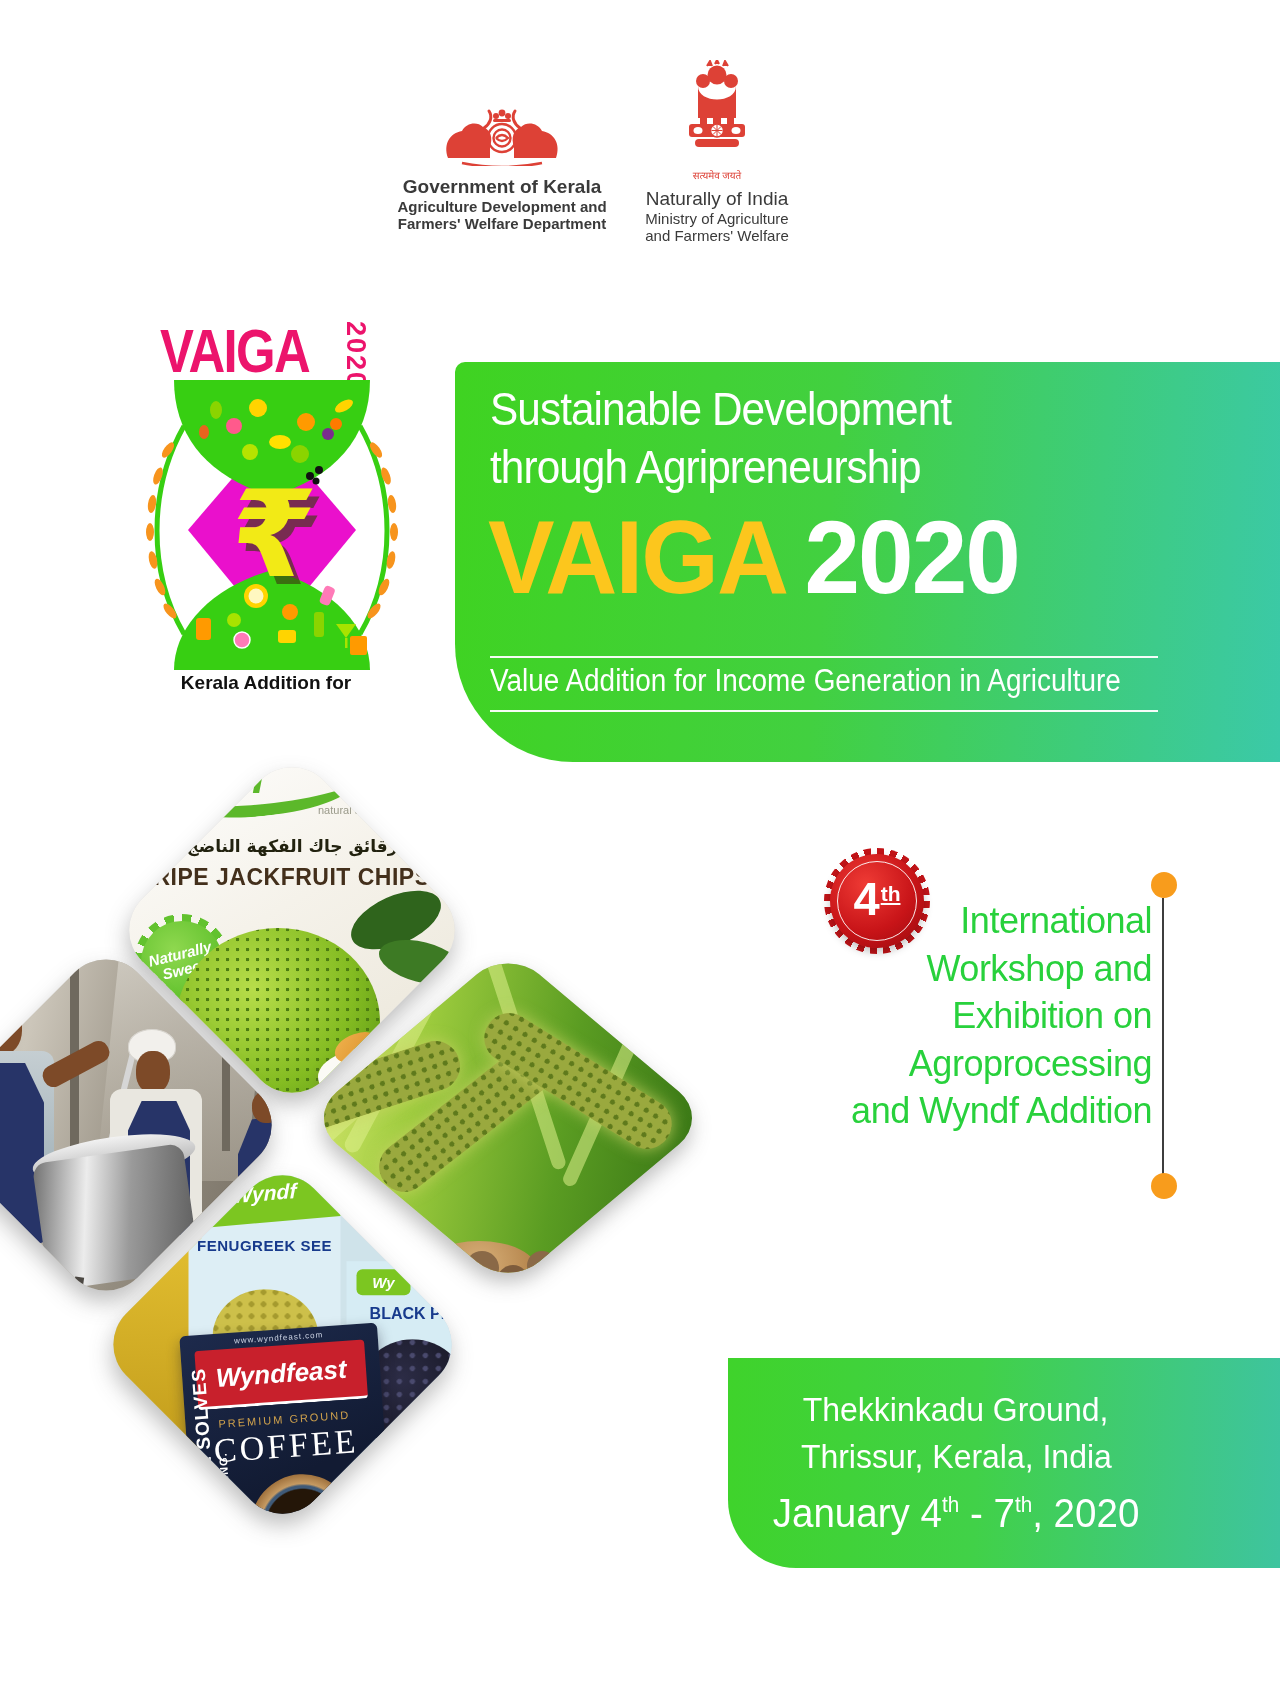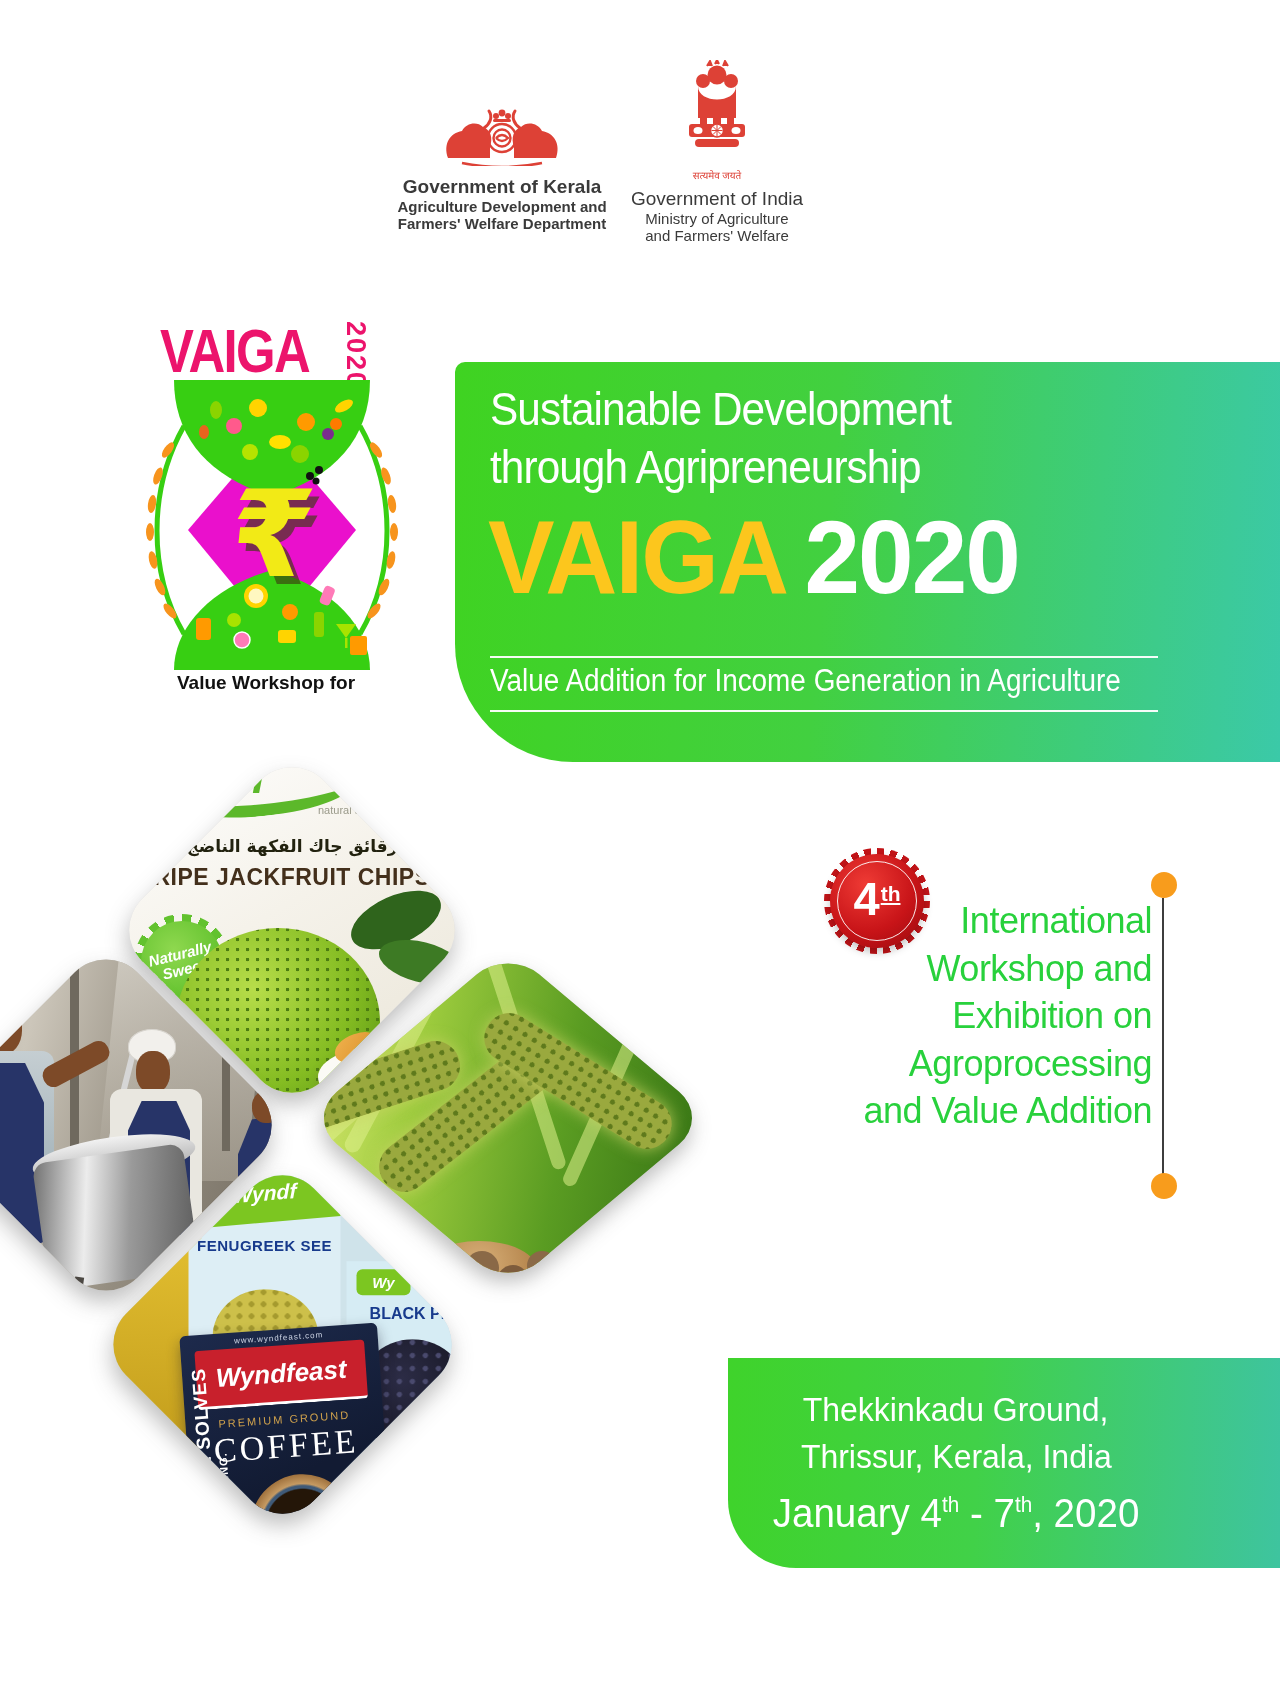--- a/index.html
+++ b/index.html
@@ -215,21 +215,21 @@
         <rect x="10" y="79" width="44" height="8" rx="4"></rect>
       </g>
       <circle cx="32" cy="70.5" r="6.5" fill="#fff" stroke="#dd4136" stroke-width="1.5"></circle>
       <g stroke="#dd4136" stroke-width="1">
         <path d="M32,64.5 V76.5 M26.5,70.5 H37.5 M28,66.5 L36,74.5 M36,66.5 L28,74.5"></path>
       </g>
       <ellipse cx="13" cy="70.5" rx="4.5" ry="3.5" fill="#fff"></ellipse>
       <ellipse cx="51" cy="70.5" rx="4.5" ry="3.5" fill="#fff"></ellipse>
     </svg>
     <div class="motto">सत्यमेव जयते</div>
-    <div class="gov-title">Government of India</div>
+    <div class="gov-title">Naturally of India</div>
     <div class="gov-line">Ministry of Agriculture</div>
     <div class="gov-line">and Farmers' Welfare</div>
   </div>
 
   <div class="vaiga-logo">
     <div class="logo-word">VAIGA</div>
     <div class="logo-year">2020</div>
 
     <svg class="abs" style="left:8px;top:65px;" width="268" height="290" viewBox="0 0 268 290">
 
@@ -293,21 +293,21 @@
         <rect x="184" y="206" width="11" height="19" rx="4" transform="rotate(22 189 215)" fill="#ff7ab8"></rect>
         <circle cx="104" cy="260" r="8" fill="#ff7ab8" stroke="#ffffff" stroke-width="1.5"></circle>
         <rect x="212" y="256" width="17" height="19" rx="2" fill="#ff9a00"></rect>
       </g>
 
       <text x="140" y="200" font-size="120" font-weight="bold" text-anchor="middle" font-family="DejaVu Sans, sans-serif" fill="#3c3c10" opacity="0.65" transform="skewX(-6) translate(18,4)">₹</text>
       <text class="rupee" x="136" y="196" font-size="120" font-weight="bold" text-anchor="middle" font-family="DejaVu Sans, sans-serif" fill="#f2ea16" transform="skewX(-6) translate(14,0)">₹</text>
     </svg>
 
     <div class="logo-caption">
-      <div>Value Workshop for</div>
+      <div>Kerala Addition for</div>
     </div>
   </div>
 
   <div class="banner">
     <div class="b-tag" style="top:20px;">Sustainable Development</div>
     <div class="b-tag" style="top:78px;">through Agripreneurship</div>
     <div class="b-title">
       <span class="t-main">VAIGA</span><span class="t-year">2020</span>
     </div>
     <div class="b-hr" style="top:294px;"></div>
@@ -440,21 +440,21 @@
       <span>4</span>
         <sup>th</sup>
     </div>
   </div>
 
   <div class="event-lines">
     <div>International</div>
     <div>Workshop and</div>
     <div>Exhibition on</div>
     <div>Agroprocessing</div>
-    <div>and Value Addition</div>
+    <div>and Wyndf Addition</div>
   </div>
 
   <div class="vline"></div>
   <div class="dot" style="left:1151px;top:872px;"></div>
   <div class="dot" style="left:1151px;top:1173px;"></div>
 
   <div class="venue">
     <div class="venue-inner">
       <div class="venue-line">Thekkinkadu Ground,</div>
       <div class="venue-line">Thrissur, Kerala, India</div>

